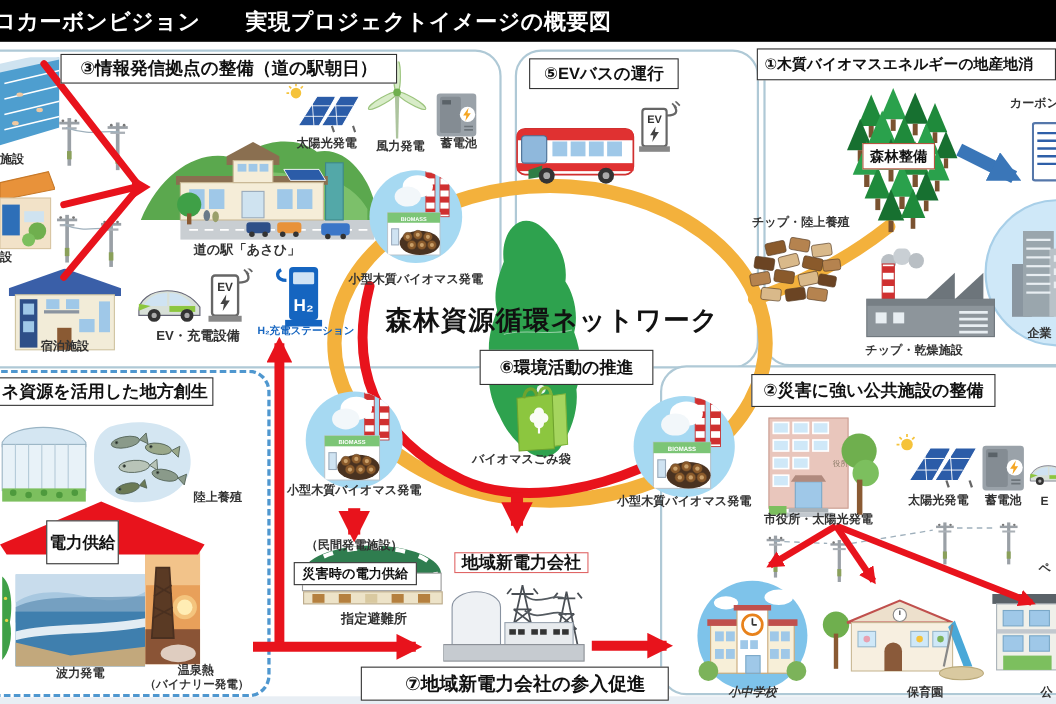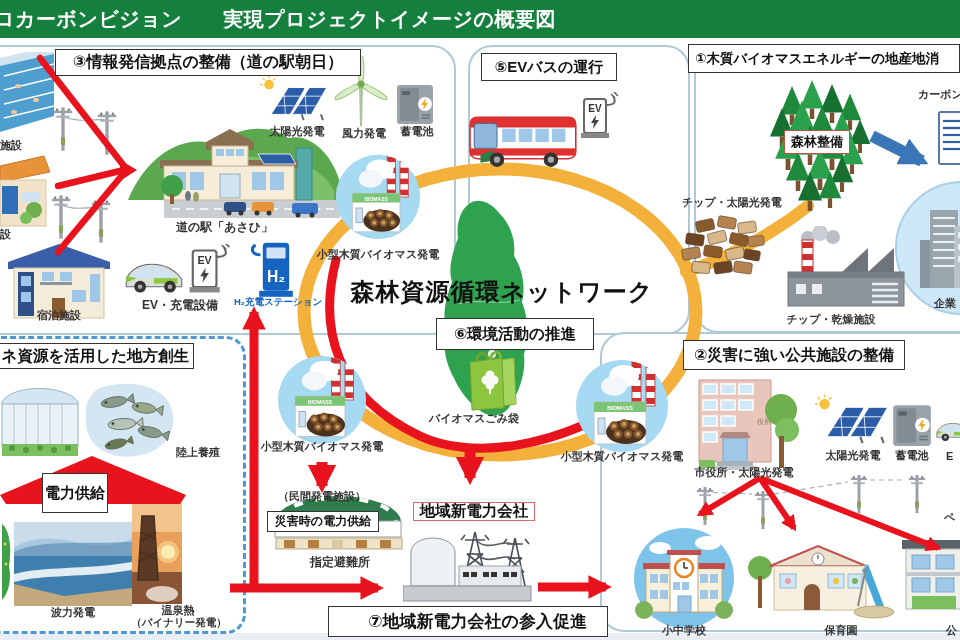--- a/index.html
+++ b/index.html
@@ -1,17 +1,17 @@
 <!DOCTYPE html>
 <html><head>
 <meta charset="utf-8">
 <style>
   html,body{margin:0;padding:0;background:#fff;font-family:"Liberation Sans","DejaVu Sans",sans-serif;}
   #stage{position:relative;width:960px;height:640px;overflow:hidden;background:#fff;}
-  .hdr{position:absolute;left:0;top:0;width:960px;height:38px;background:#15803d;z-index:7;display:flex;align-items:center;}
+  .hdr{position:absolute;left:0;top:0;width:960px;height:38px;background:#000000;z-index:7;display:flex;align-items:center;}
   .hdr .t{color:#fff;font-weight:700;font-size:20px;white-space:nowrap;margin-left:-6px;letter-spacing:.5px;}
   .panel{position:absolute;border:2px solid #AFC9D6;border-radius:24px;background:#fff;z-index:1;box-sizing:border-box;}
   .panel.dash{border:3px dashed #4F97CF;border-radius:20px;}
   .layer{position:absolute;left:0;top:0;width:960px;height:640px;}
   #ringlayer{z-index:2;} #arrowlayer{z-index:4;}
   .ic{position:absolute;z-index:3;} .ic svg{width:100%;height:100%;display:block;}
   .lbl{position:absolute;font-size:11px;color:#333;font-weight:600;text-align:center;line-height:1.15;white-space:nowrap;z-index:5;}
   .tbox{position:absolute;border:1.5px solid #333;background:#fff;color:#111;font-weight:700;display:flex;align-items:center;justify-content:center;white-space:nowrap;z-index:6;box-sizing:border-box;}
   .rbox{border-color:#E06666;}
   .blue{color:#1565C0;}
@@ -344,21 +344,21 @@
           <rect x="77" y="68" width="5" height="6"></rect>
           <rect x="86" y="68" width="5" height="6"></rect>
           <rect x="68" y="80" width="5" height="6"></rect>
           <rect x="77" y="80" width="5" height="6"></rect>
           <rect x="86" y="80" width="5" height="6"></rect>
         </g>
     </svg>
   </div>
   <div class="lbl" style="left:928px;top:297px;width:34px;">企業</div>
 
-  <div class="lbl" style="left:682px;top:196px;width:92px;">チップ・太陽光発電</div>
+  <div class="lbl" style="left:682px;top:196px;width:92px;">チップ・陸上養殖</div>
   <div class="ic" style="left:678px;top:212px;width:94px;height:70px;">
     <svg viewBox="0 0 94 70">
       <g stroke="#5a4028" stroke-width="0.6">
       <rect x="18" y="8" width="18" height="11" rx="2" fill="#8A5A2B" transform="rotate(-12 27 13)"></rect>
           <rect x="40" y="5" width="18" height="11" rx="2" fill="#B5834F" transform="rotate(10 49 10)"></rect>
           <rect x="60" y="10" width="18" height="11" rx="2" fill="#D9B98A" transform="rotate(-8 69 15)"></rect>
       <rect x="8" y="22" width="18" height="11" rx="2" fill="#6B4423" transform="rotate(8 17 27)"></rect>
           <rect x="30" y="20" width="18" height="11" rx="2" fill="#D9B98A" transform="rotate(-14 39 25)"></rect>
           <rect x="52" y="22" width="18" height="11" rx="2" fill="#8A5A2B" transform="rotate(12 61 27)"></rect>
           <rect x="70" y="24" width="16" height="10" rx="2" fill="#B5834F" transform="rotate(-6 78 29)"></rect>
@@ -861,21 +861,21 @@
           <rect x="24" y="74" width="8" height="9"></rect>
           <rect x="34" y="74" width="8" height="9"></rect>
           <rect x="74" y="74" width="8" height="9"></rect>
           <rect x="84" y="74" width="8" height="9"></rect>
         </g>
       <rect x="52" y="80" width="13" height="16" fill="#9FC8E8" stroke="#7aa8c8"></rect>
       <circle cx="18" cy="94" r="9" fill="#7CB35A"></circle>
         <circle cx="98" cy="94" r="9" fill="#7CB35A"></circle>
     </svg>
   </div>
-  <div class="lbl" style="left:648px;top:624px;width:72px;">小中学校</div>
+  <div class="lbl" style="left:648px;top:624px;width:72px;font-style:italic;">小中学校</div>
 
   <div class="ic" style="left:746px;top:538px;width:154px;height:84px;">
     <svg viewBox="0 0 154 84">
       <circle cx="14" cy="30" r="12" fill="#6FAF4E"></circle>
         <rect x="12" y="38" width="4" height="32" fill="#8A5A33"></rect>
       <polygon points="24,28 72,8 120,28" fill="#EDE0CC" stroke="#C0504D" stroke-width="2"></polygon>
       <rect x="28" y="28" width="92" height="44" fill="#F7EFE0" stroke="#C9B896"></rect>
       <circle cx="72" cy="21" r="6" fill="#fff" stroke="#888"></circle>
         <line x1="72" y1="21" x2="72" y2="17" stroke="#555" stroke-width="1.2"></line>
       <g stroke="#98b8cc" fill="#CFE8F8">

